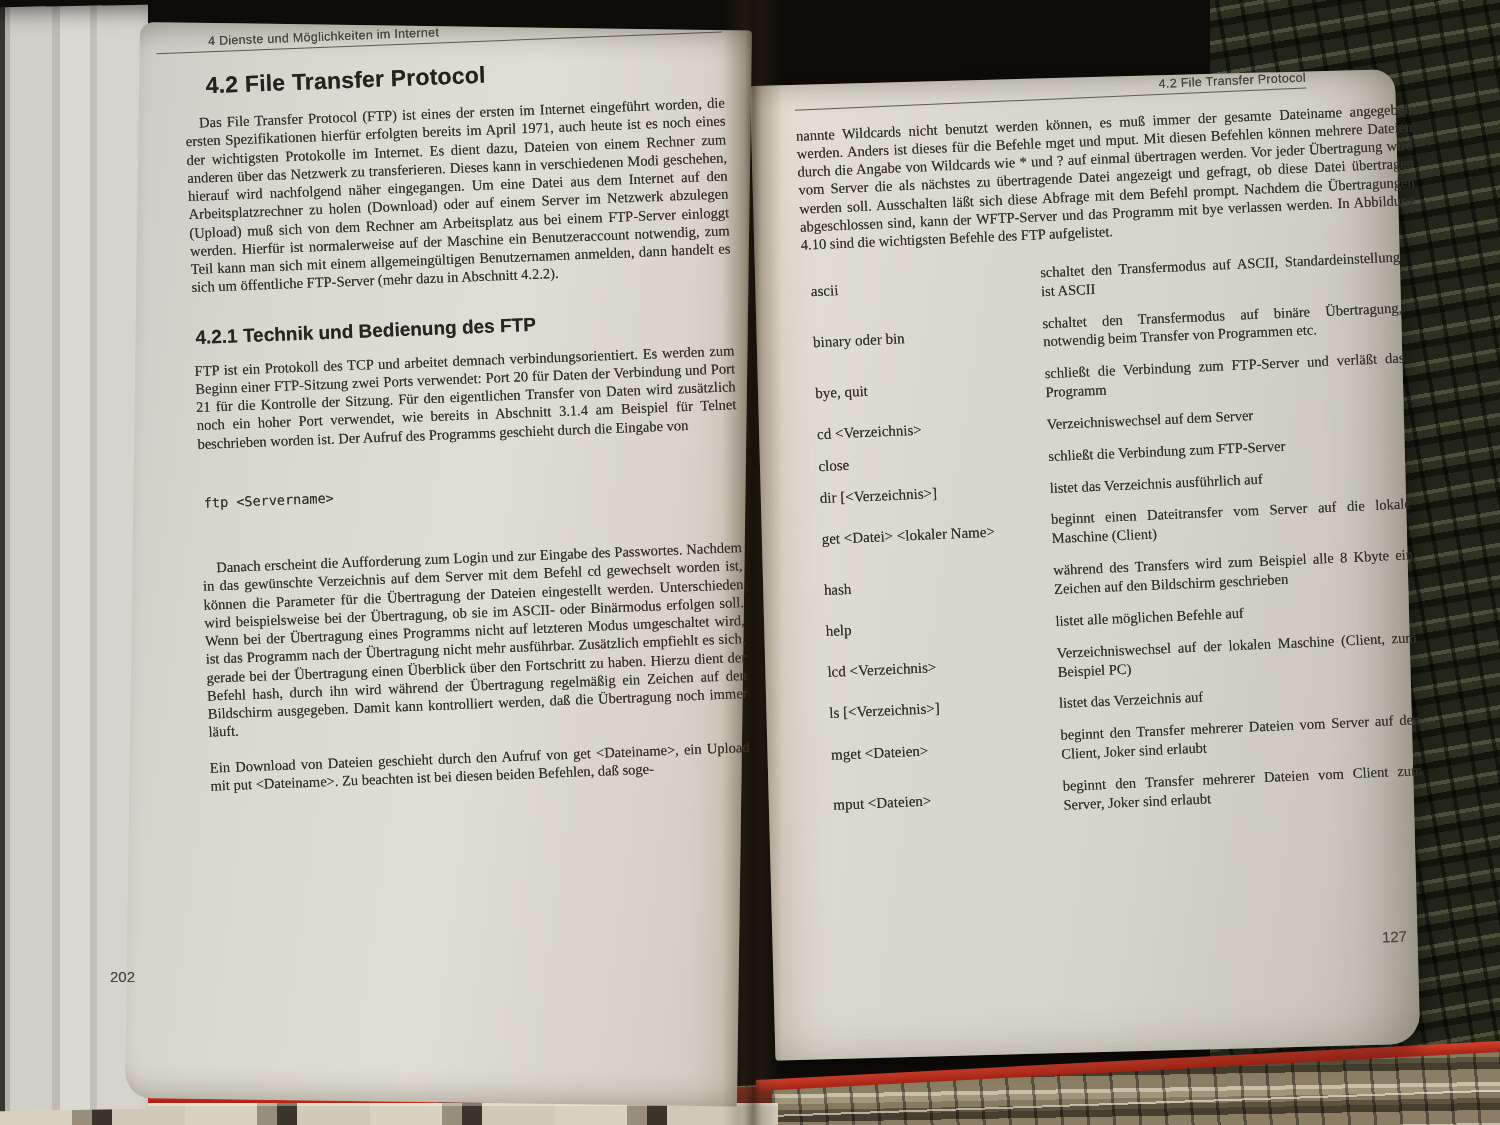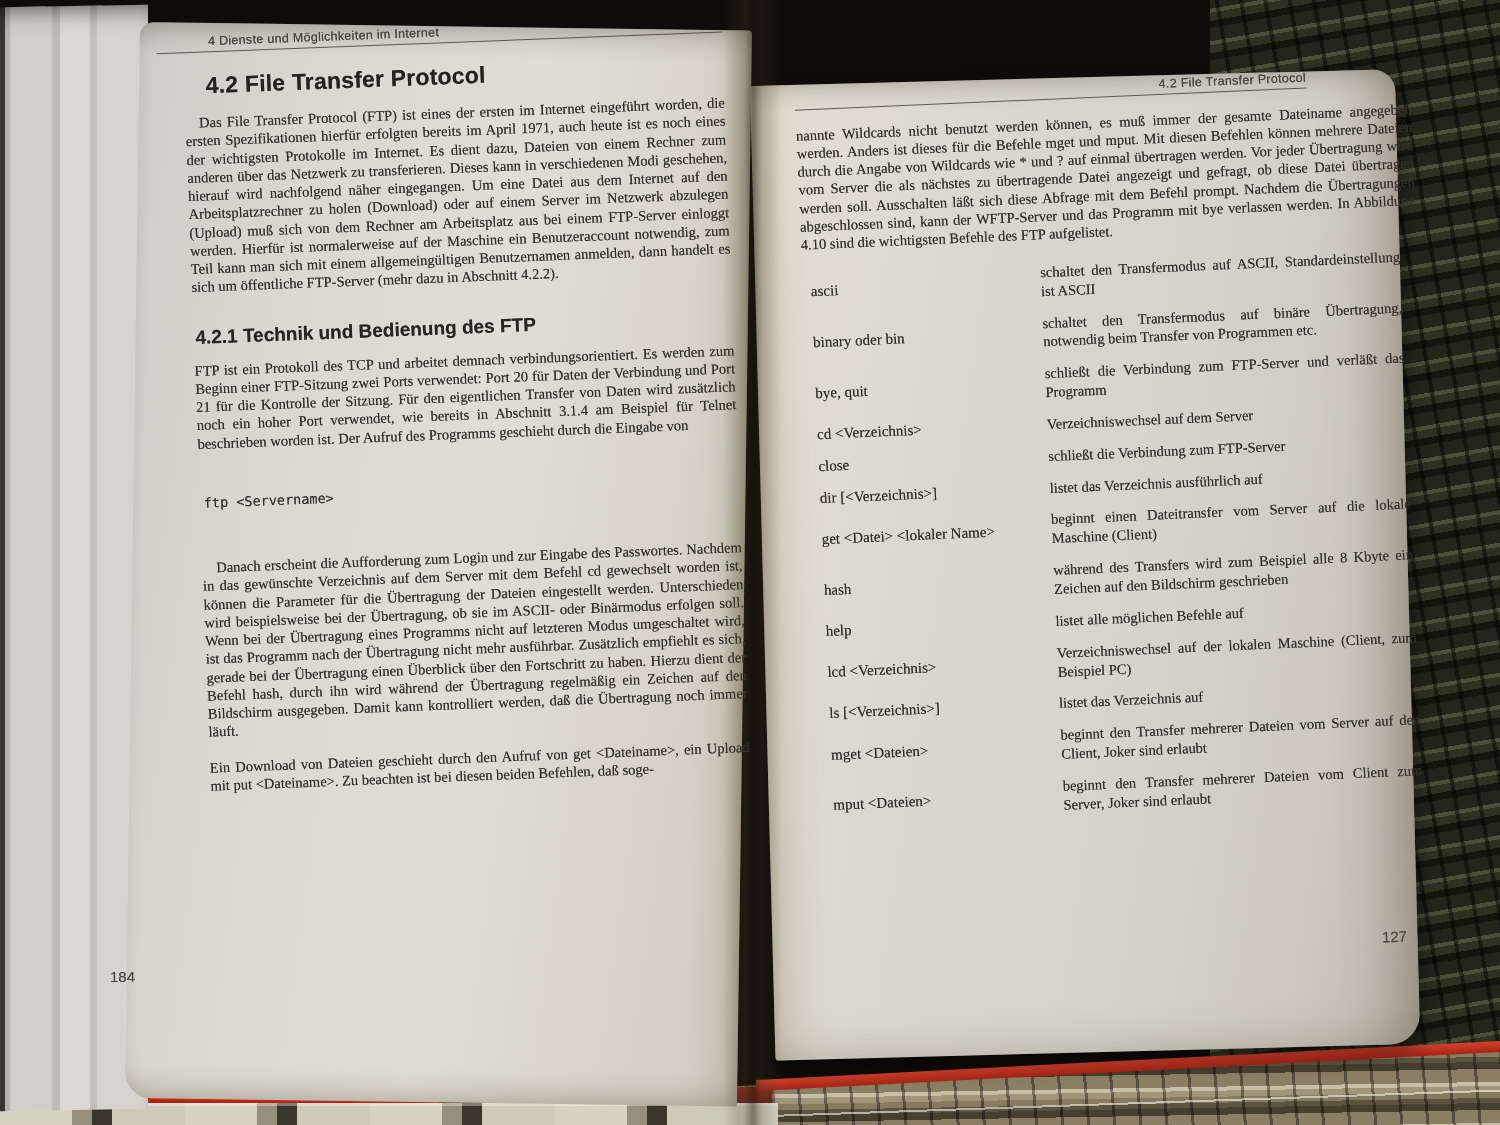--- a/index.html
+++ b/index.html
@@ -210,15 +210,15 @@
     <div class="cmd-row">
       <div class="cmd-name">mput &lt;Dateien&gt;</div>
       <div class="cmd-desc">beginnt den Transfer mehrerer Dateien vom Client zum Server, Joker sind erlaubt</div>
     </div>
   </div>
     </div>
   </div>
 
   <div class="gutter"></div>
 
-  <div class="page-num num-left">184</div>
+  <div class="page-num num-left">202</div>
   <div class="page-num num-right">127</div>
 </div>
 
 </body></html>

